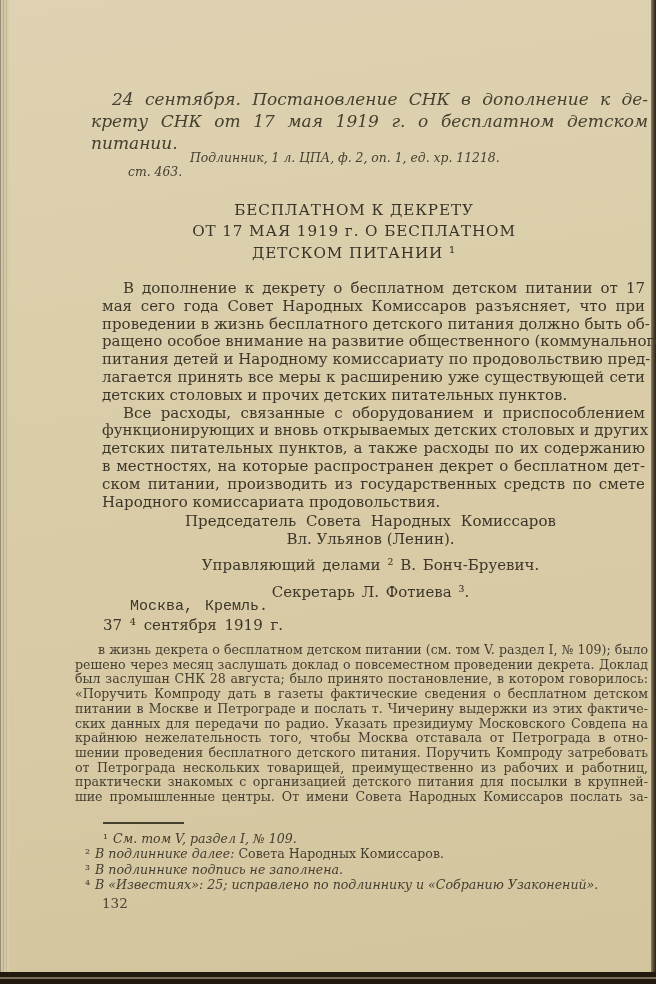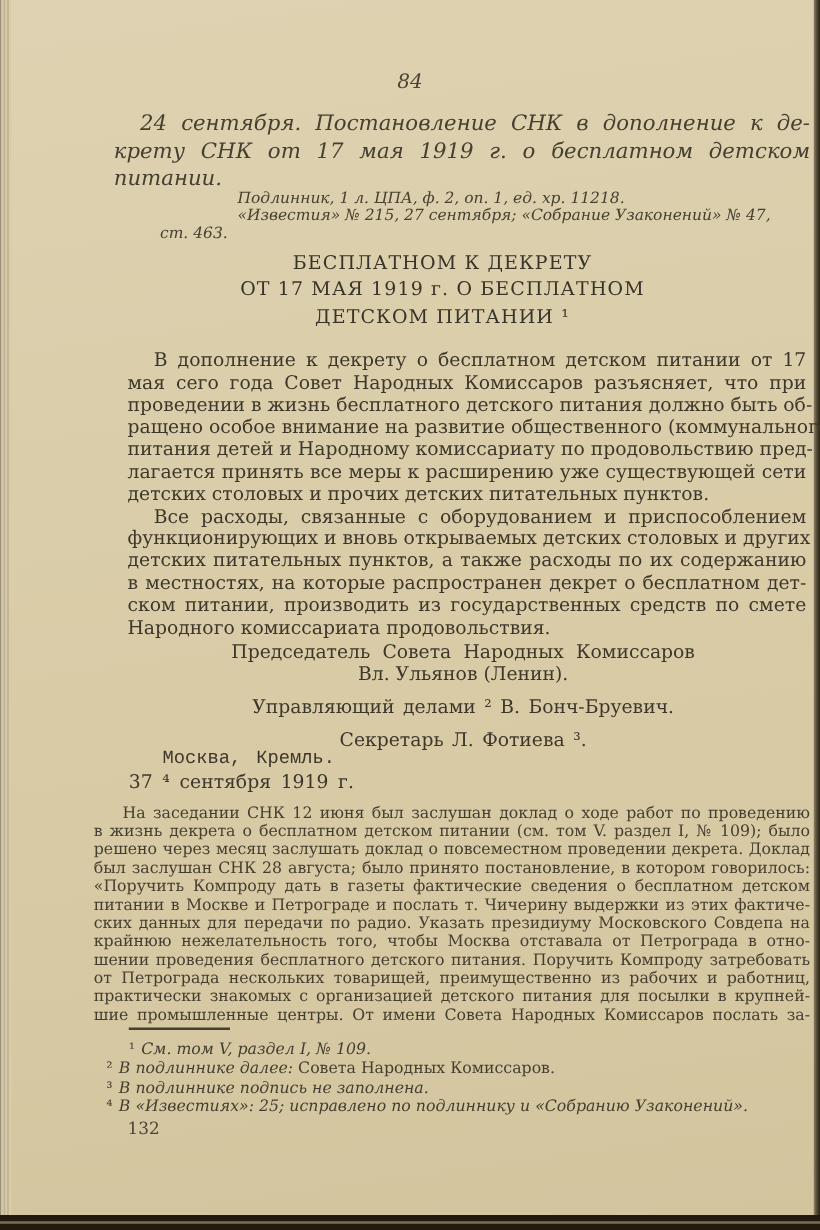--- a/index.html
+++ b/index.html
@@ -58,31 +58,29 @@
 </head>
 <body>
 
 <div id="scan" style="--paper: #d9cca7; --ink: #3d372b; --edge-dark: #22190f;">
 
   <div class="abs" id="left-edge"></div>
   <div class="abs" id="right-edge"></div>
   <div class="abs" id="bottom-edge"></div>
   <div class="abs" id="bottom-edge-highlight"></div>
 
-  <div class="abs" id="num-top">84</div>
 
   <div class="abs just indent" id="entry-heading">
       <div class="ln">24 сентября. Постановление СНК в дополнение к де-</div>
       <div class="ln">крету СНК от 17 мая 1919 г. о бесплатном детском</div>
       <div class="ln">питании.</div>
     </div>
 
   <div class="abs" id="source-note">
       <div class="ln">Подлинник, 1 л. ЦПА, ф. 2, оп. 1, ед. хр. 11218.</div>
-      <div class="ln">«Известия» № 215, 27 сентября; «Собрание Узаконений» № 47,</div>
       <div class="ln">ст. 463.</div>
     </div>
 
   <div class="abs" id="doc-title">
       <div class="ln">БЕСПЛАТНОМ К ДЕКРЕТУ</div>
       <div class="ln">ОТ 17 МАЯ 1919 г. О БЕСПЛАТНОМ</div>
       <div class="ln">ДЕТСКОМ ПИТАНИИ ¹</div>
     </div>
 
   <div class="abs" id="body-text">
@@ -107,21 +105,20 @@
 
   <div class="abs sig" id="sig-chairman-title">Председатель Совета Народных Комиссаров</div>
   <div class="abs sig" id="sig-chairman-name">Вл. Ульянов (Ленин).</div>
   <div class="abs sig" id="sig-manager">Управляющий делами ² В. Бонч-Бруевич.</div>
   <div class="abs sig" id="sig-secretary">Секретарь Л. Фотиева ³.</div>
 
   <div class="abs" id="dateline-place">Москва, Кремль.</div>
   <div class="abs" id="dateline-date">37 ⁴ сентября 1919 г.</div>
 
   <div class="abs just-all" id="commentary">
-      <div class="ln">На заседании СНК 12 июня был заслушан доклад о ходе работ по проведению</div>
       <div class="ln">в жизнь декрета о бесплатном детском питании (см. том V. раздел I, № 109); было</div>
       <div class="ln">решено через месяц заслушать доклад о повсеместном проведении декрета. Доклад</div>
       <div class="ln">был заслушан СНК 28 августа; было принято постановление, в котором говорилось:</div>
       <div class="ln">«Поручить Компроду дать в газеты фактические сведения о бесплатном детском</div>
       <div class="ln">питании в Москве и Петрограде и послать т. Чичерину выдержки из этих фактиче-</div>
       <div class="ln">ских данных для передачи по радио. Указать президиуму Московского Совдепа на</div>
       <div class="ln">крайнюю нежелательность того, чтобы Москва отставала от Петрограда в отно-</div>
       <div class="ln">шении проведения бесплатного детского питания. Поручить Компроду затребовать</div>
       <div class="ln">от Петрограда нескольких товарищей, преимущественно из рабочих и работниц,</div>
       <div class="ln">практически знакомых с организацией детского питания для посылки в крупней-</div>

